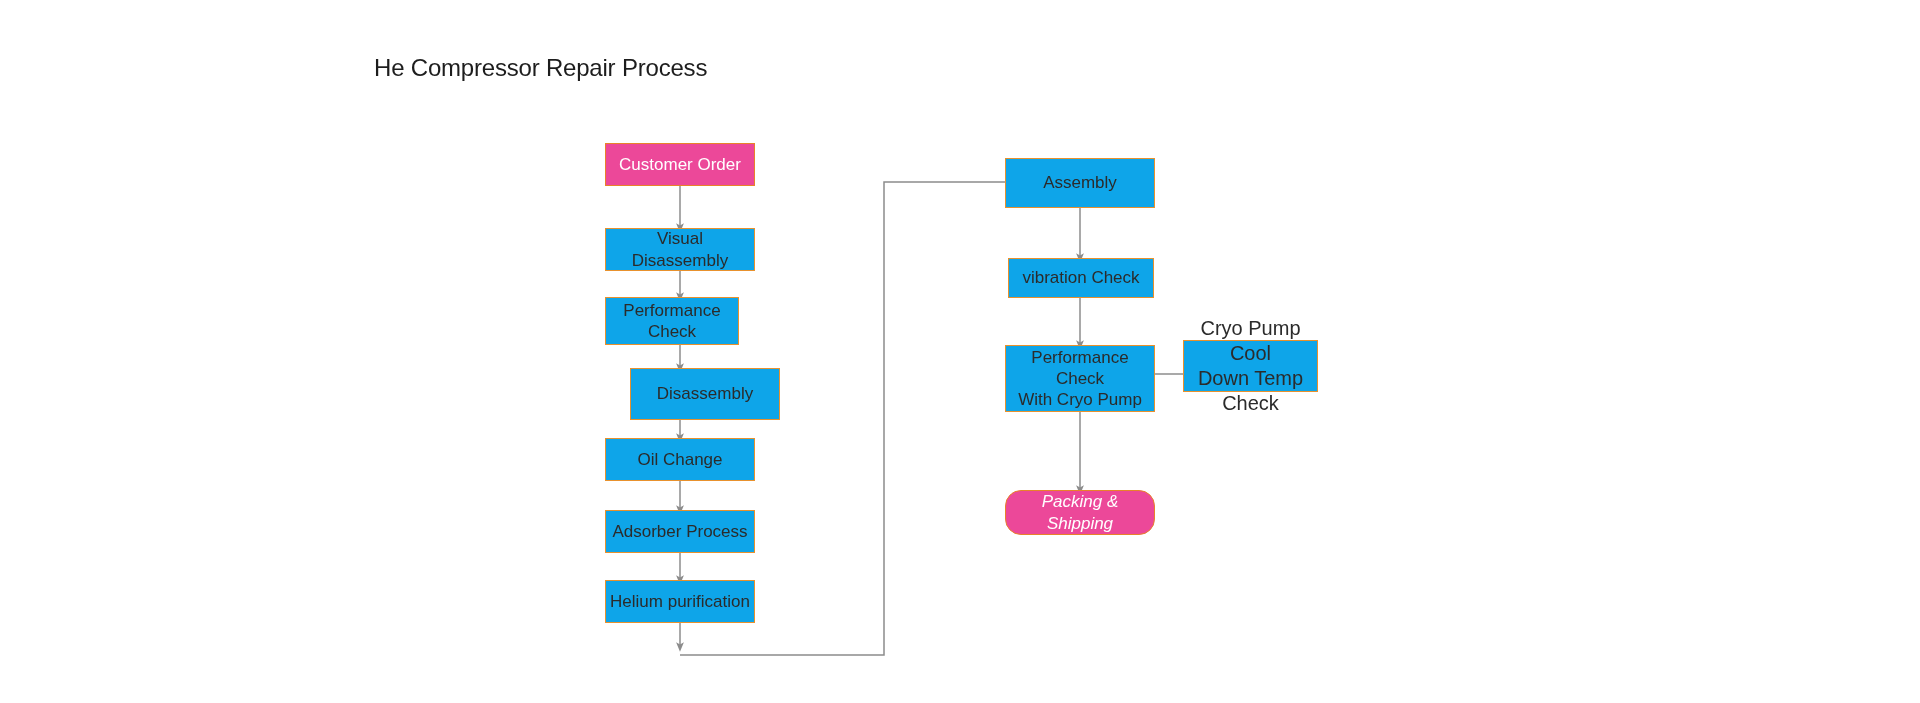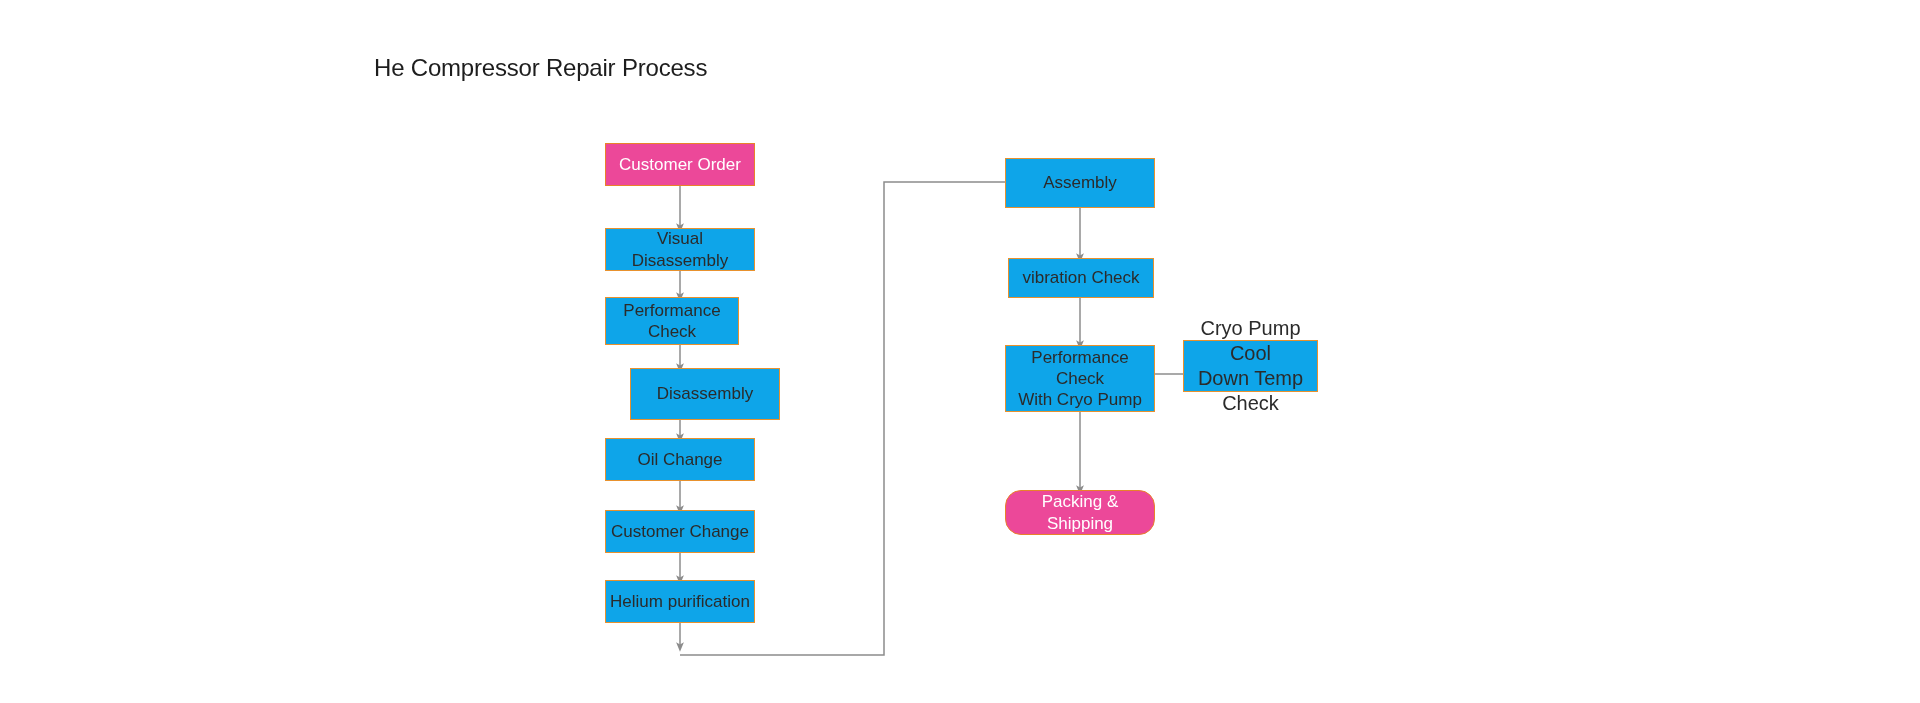--- a/index.html
+++ b/index.html
@@ -62,20 +62,21 @@
   }
 
   .node.terminal {
     background: #ec4899;
     border: 1.6px solid #E8822A;
     color: #ffffff;
   }
 
   .node.terminal.rounded {
     border-radius: 16px;
+    font-style: italic;
   }
 
   .node .node-label {
     display: block;
     width: 100%;
     white-space: pre-line;
   }
 </style>
 </head>
 <body>
@@ -125,21 +126,21 @@
 
   <div class="node" style="left:630px; top:368px; width:150px; height:52px;">
     <span class="node-label">Disassembly</span>
   </div>
 
   <div class="node" style="left:605px; top:438px; width:150px; height:43px;text-align:center;">
     <span class="node-label">Oil Change</span>
   </div>
 
   <div class="node" style="left:605px; top:510px; width:150px; height:43px;">
-    <span class="node-label">Customer Change</span>
+    <span class="node-label">Adsorber Process</span>
   </div>
 
   <div class="node" style="left:605px; top:580px; width:150px; height:43px;text-align:center;">
     <span class="node-label">Helium purification</span>
   </div>
 
   <div class="node" style="left:1005px; top:158px; width:150px; height:50px;">
     <span class="node-label">Assembly</span>
   </div>
 

